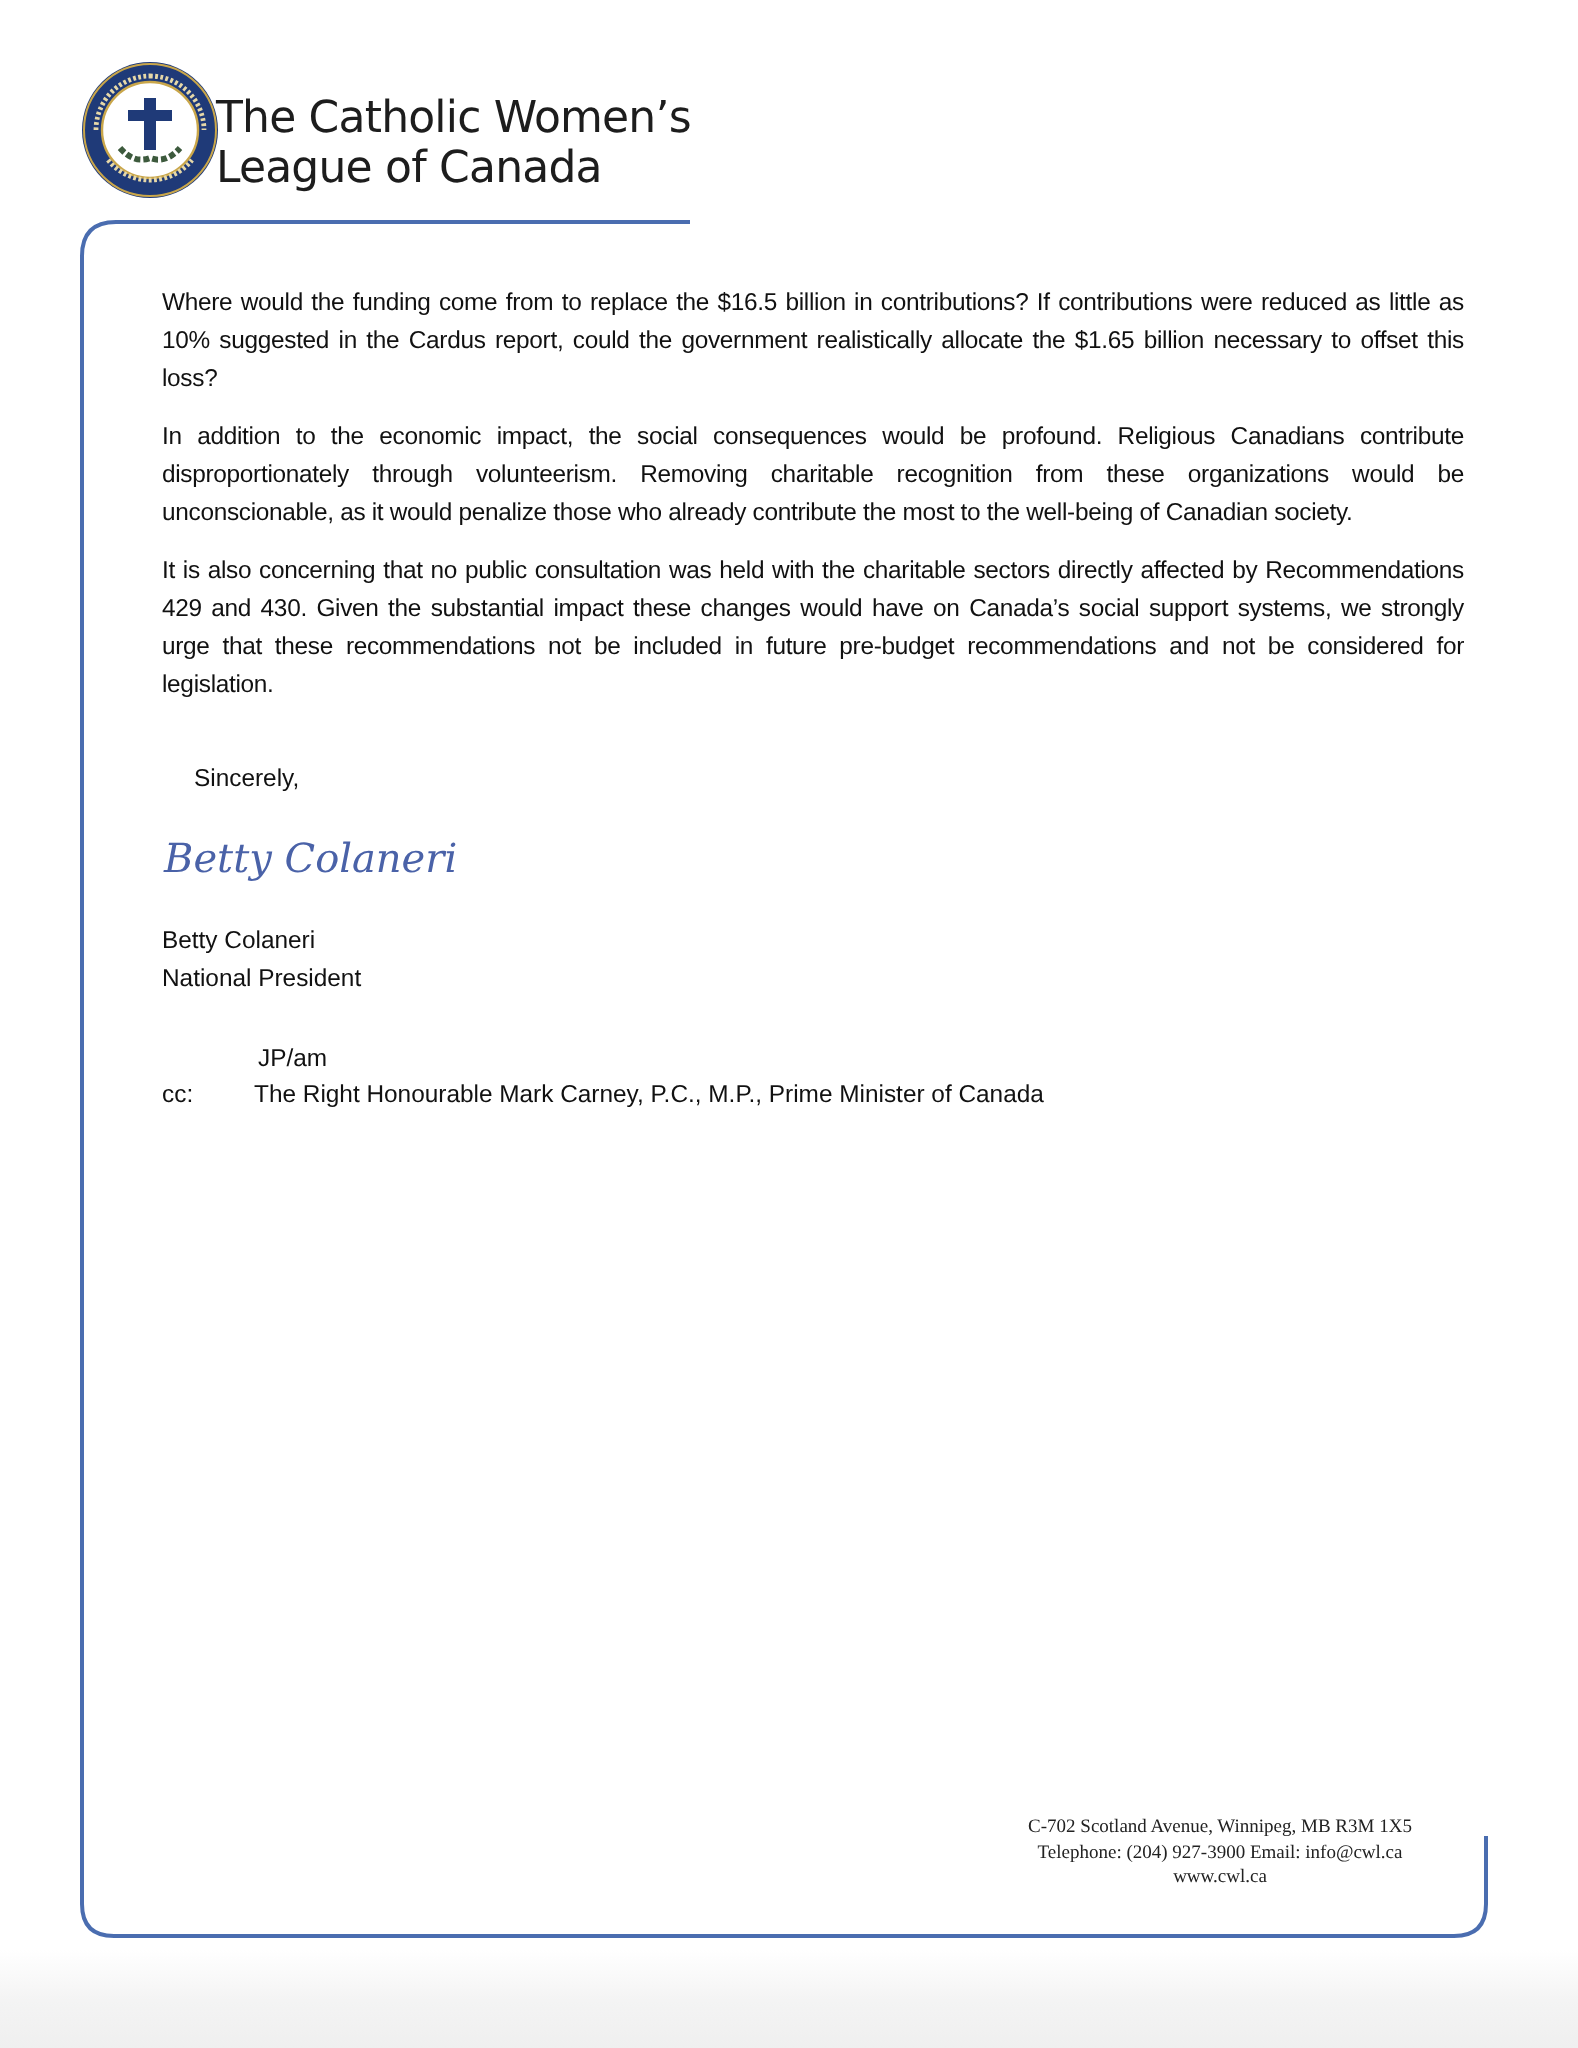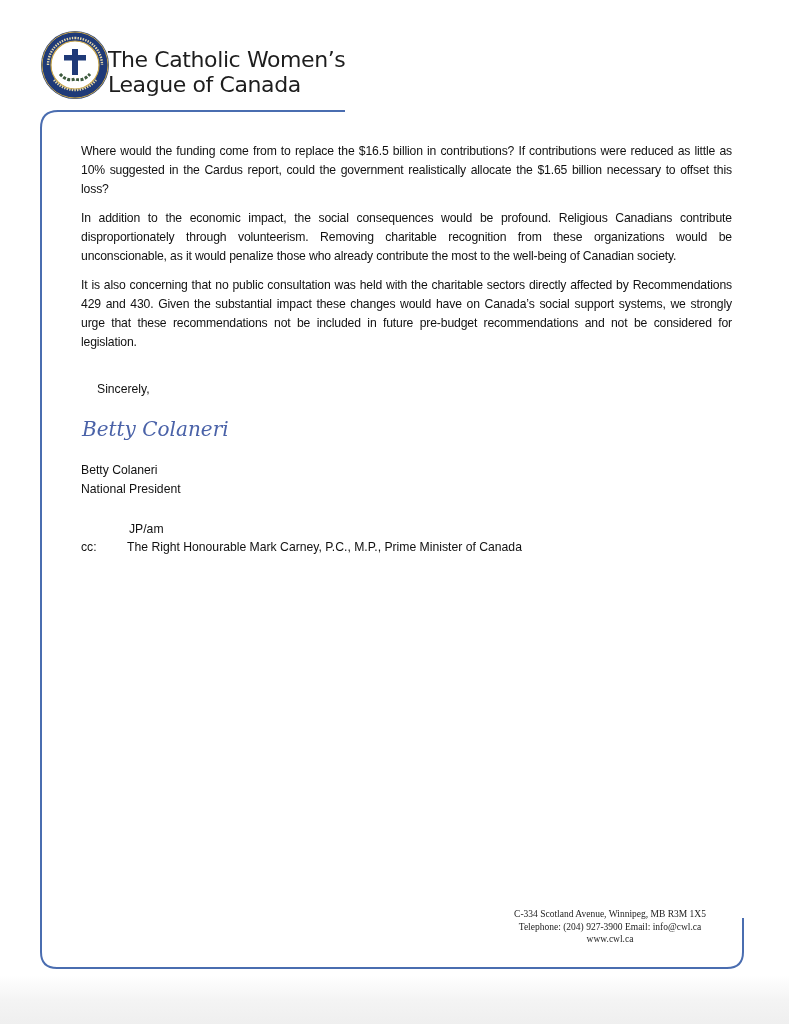--- a/index.html
+++ b/index.html
@@ -74,16 +74,16 @@
   <div>National President</div>
 </div>
 
 <div class="initials">JP/am</div>
 
 <div class="cc">
   <span class="cc-label">cc:</span><span>The Right Honourable Mark Carney, P.C., M.P., Prime Minister of Canada</span>
 </div>
 
 <div class="footer">
-  <div>C-334 Scotland Avenue, Winnipeg, MB  R3M 1X5</div>
+  <div>C-702 Scotland Avenue, Winnipeg, MB  R3M 1X5</div>
   <div>Telephone: (204) 927-3900  Email: info@cwl.ca</div>
   <div>www.cwl.ca</div>
 </div>
 
 </body></html>

